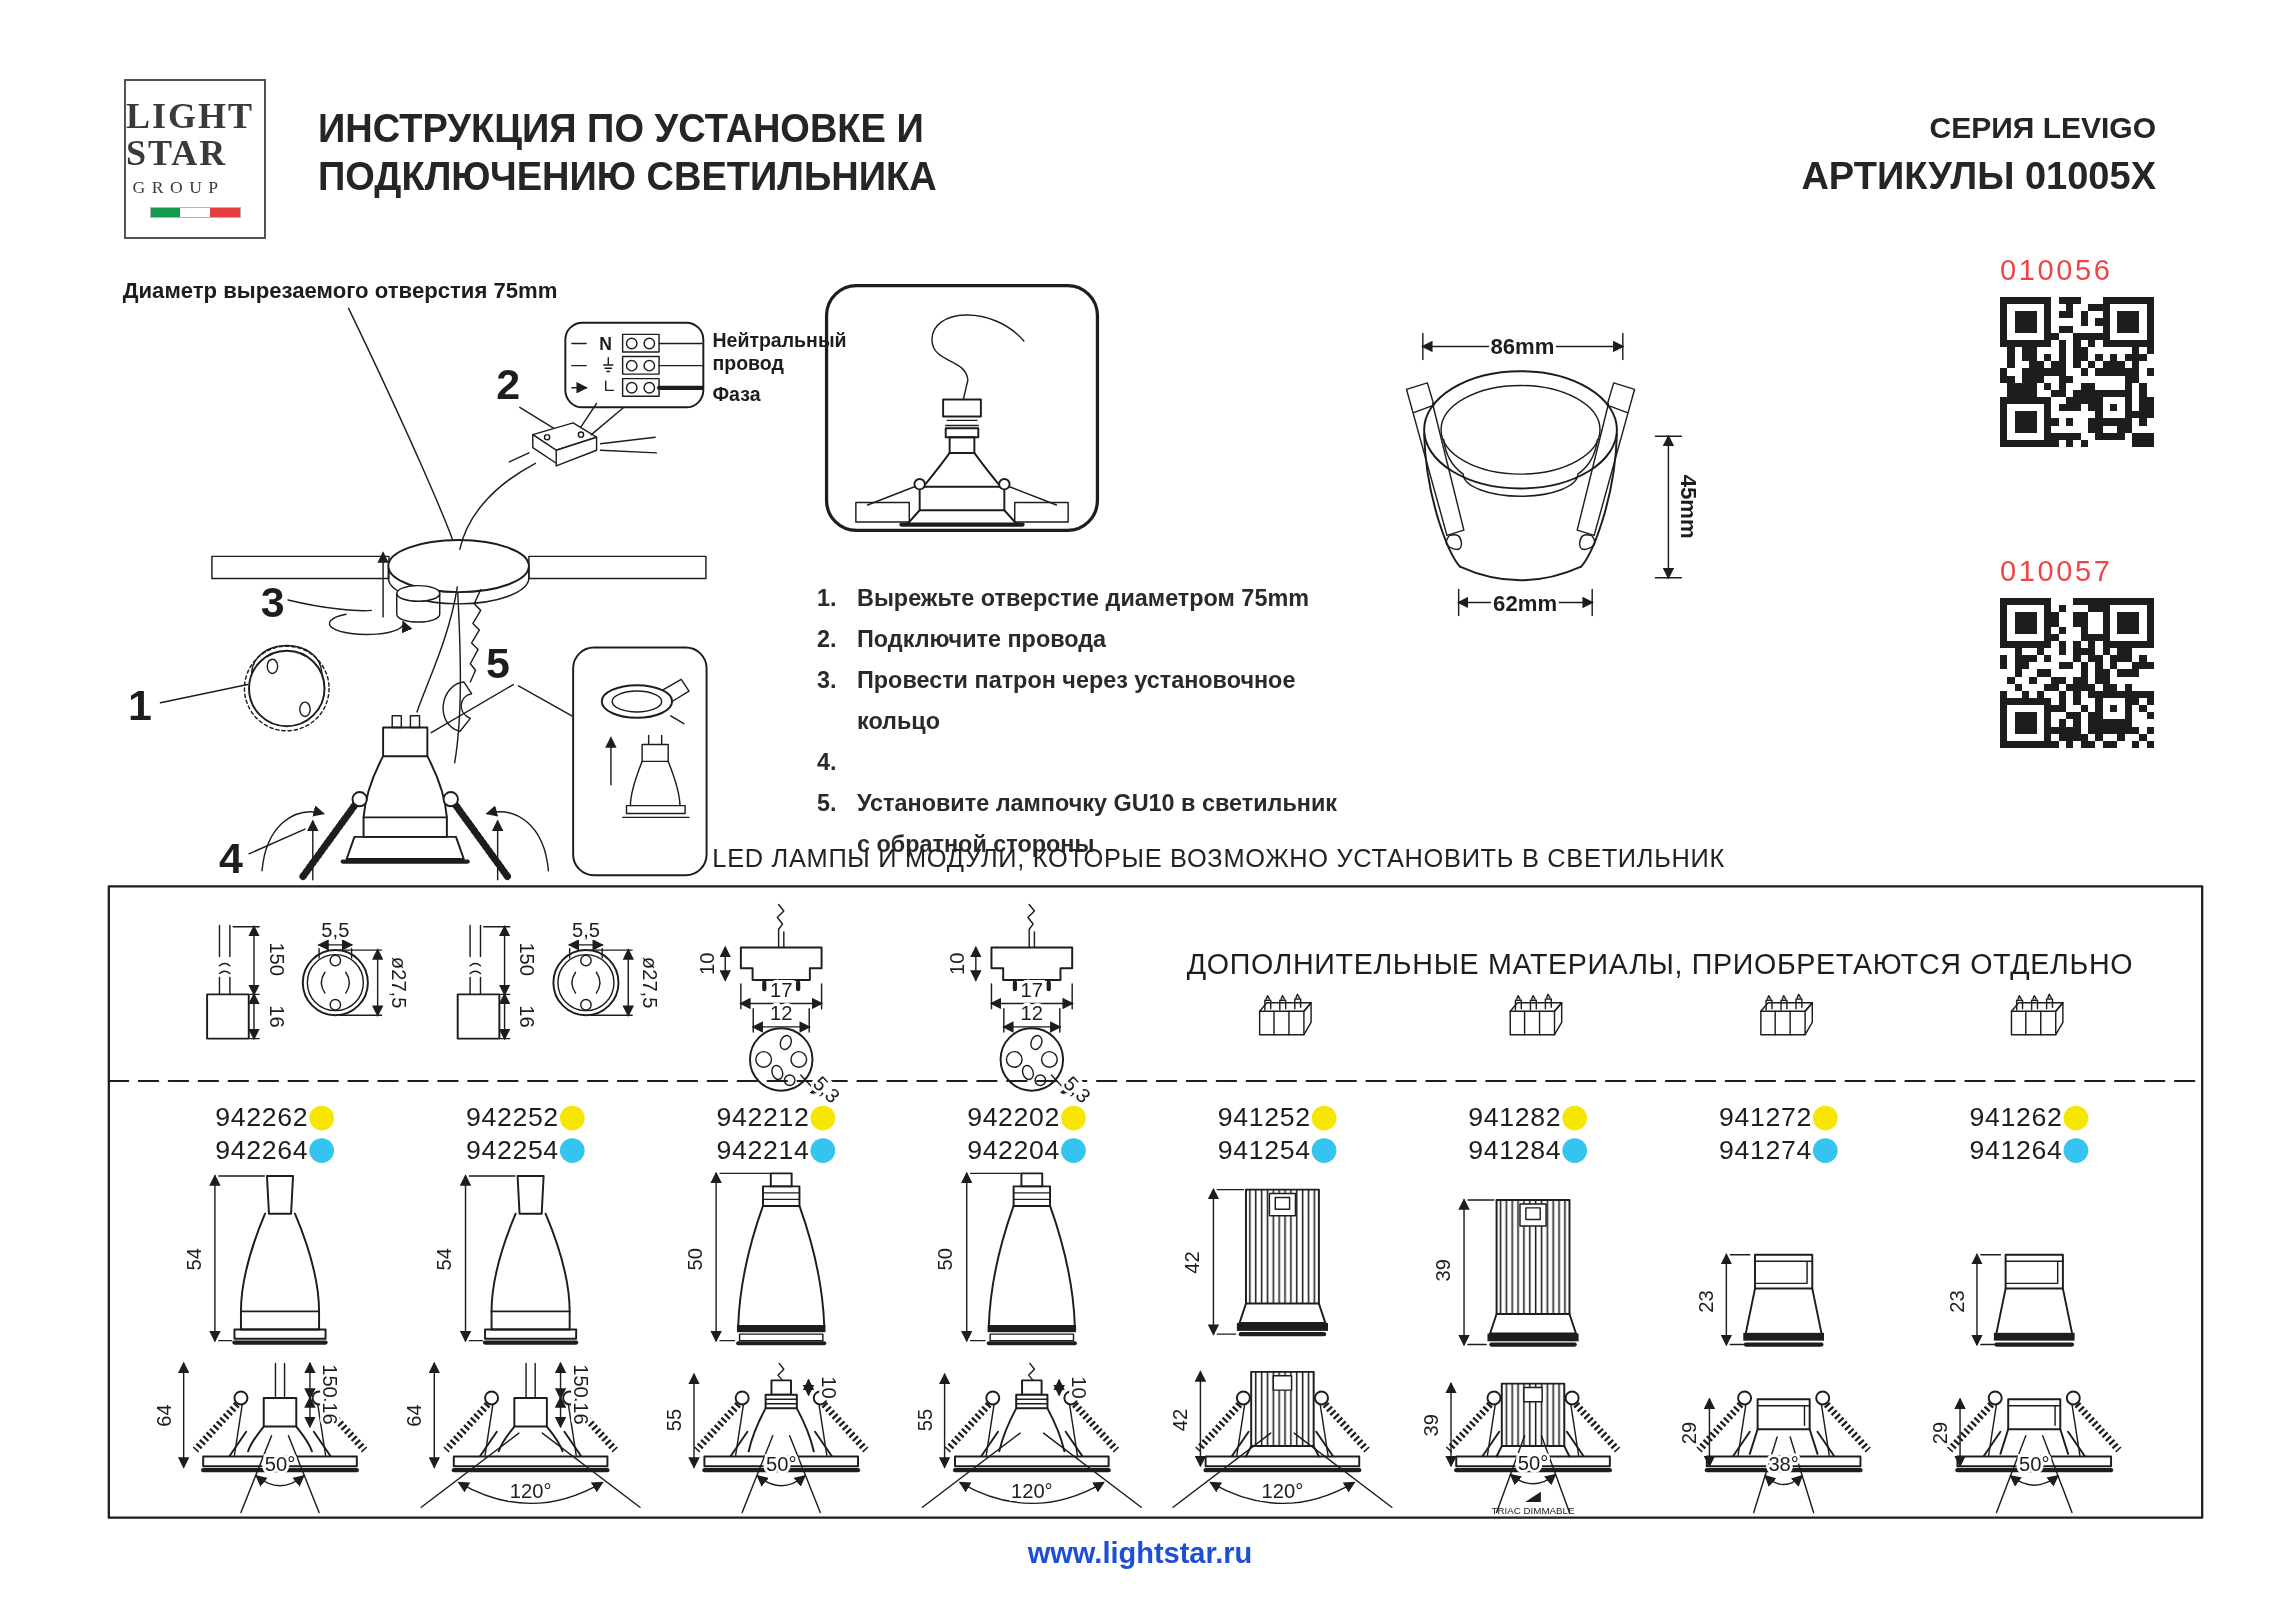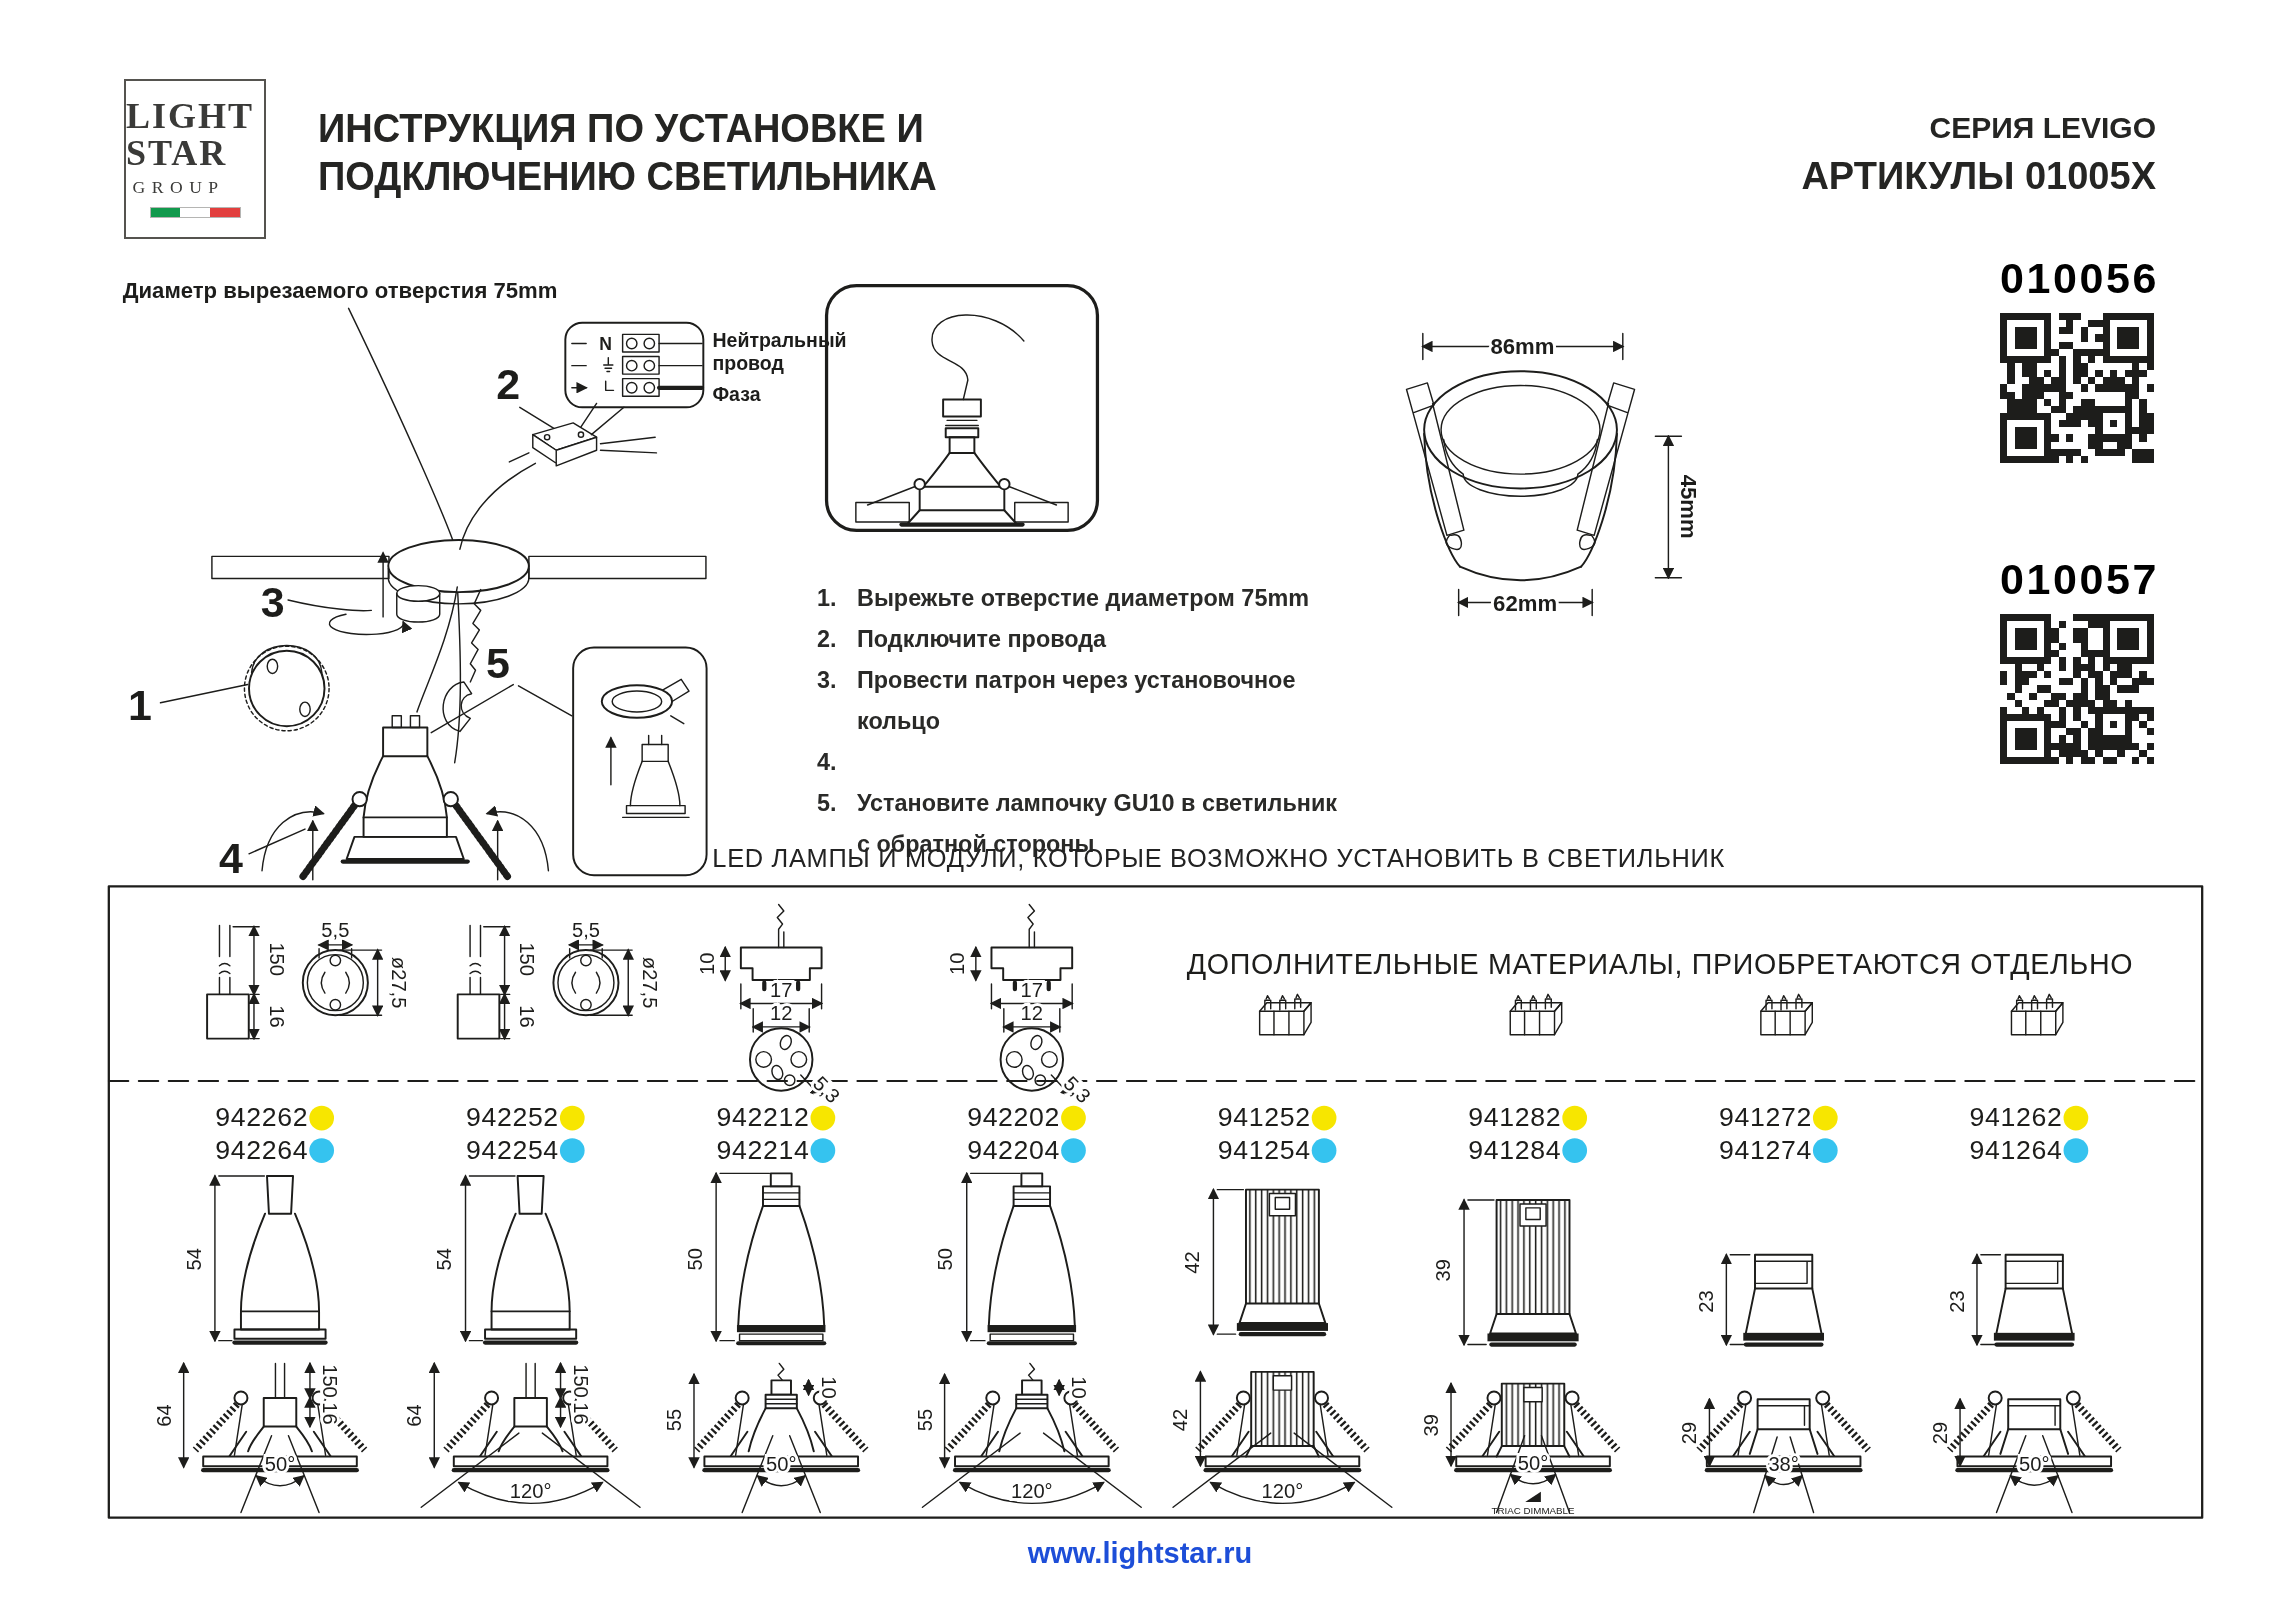--- a/index.html
+++ b/index.html
@@ -33,21 +33,21 @@
   .logo-flag span{flex:1}
   .flag-g{background:var(--flag-green)}.flag-w{background:#fff}.flag-r{background:var(--flag-red)}
   .main-title{position:absolute;left:318px;top:104px;font-size:40px;line-height:48px;font-weight:700;
               color:#252523;transform:scaleX(.95);transform-origin:left top;white-space:nowrap}
   .series-block{position:absolute;right:128px;top:111px;text-align:right;color:#252523}
   .series-l1{font-size:30px;font-weight:700}
   .series-l2{font-size:38px;font-weight:700;margin-top:10.4px}
   
   .product{position:absolute;left:2000px;width:156px}
   .p1{top:254px}.p2{top:555px}
-  .prod-code{font-size:43px;font-weight:700;letter-spacing:2.6px;color:#000000}
+  .prod-code{font-size:29px;font-weight:400;letter-spacing:2.6px;color:#ef4444}
   .qr{width:154px;height:150px;display:block;margin-top:10.4px}
   .qr rect{fill:var(--ink)}
   
   .steps{position:absolute;left:817px;top:578px;width:521px;list-style:none;margin:0;padding:0}
   .steps li{display:flex;font-size:23.4px;line-height:41px;font-weight:600;color:#2a2a28}
   .steps .n{width:40px;flex:none}
   .steps .t{white-space:pre-line}
   
   .led-title{position:absolute;left:553px;width:1172px;top:844px;text-align:right;
              font-size:25.4px;font-weight:500;letter-spacing:0.7px;color:#222}

